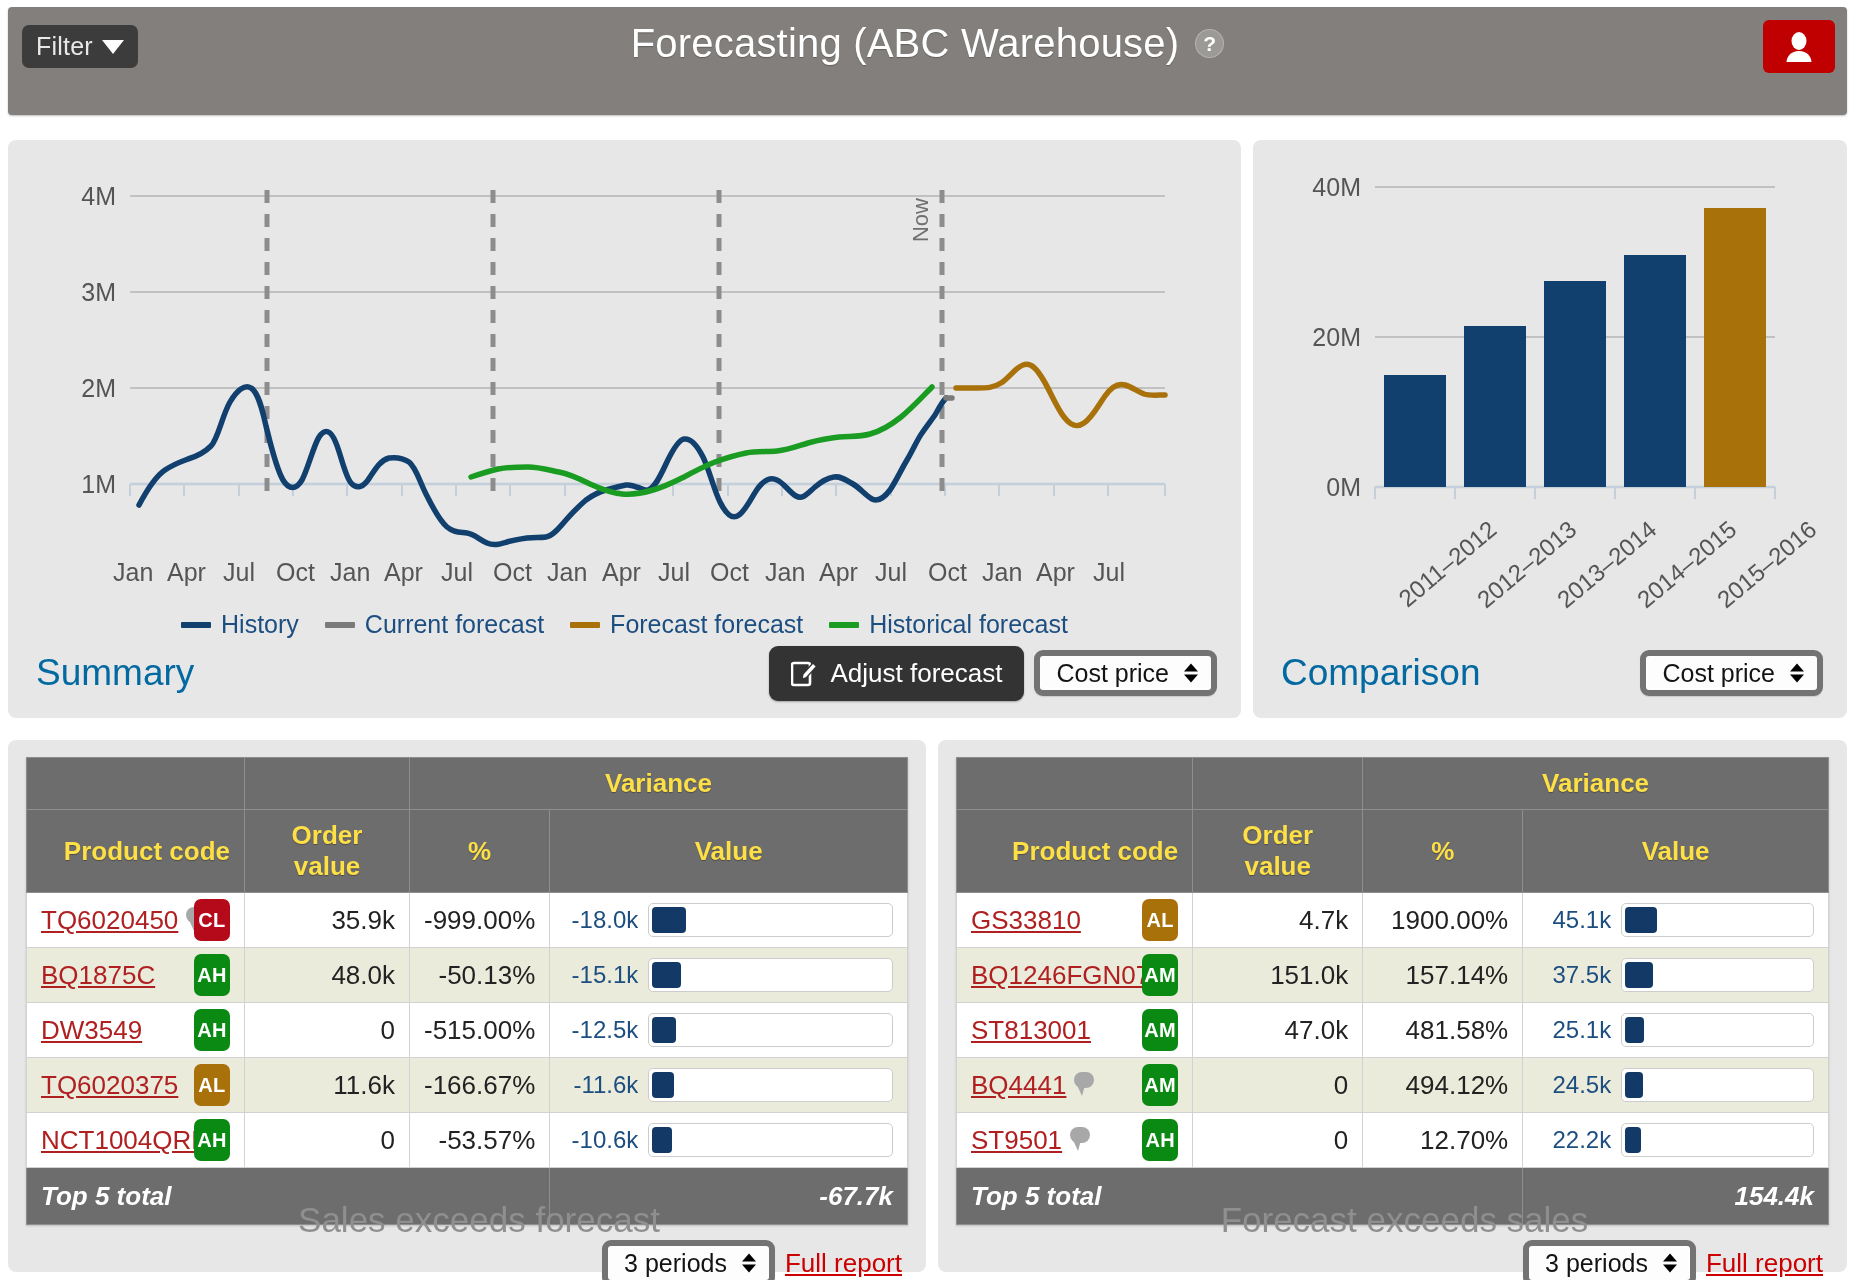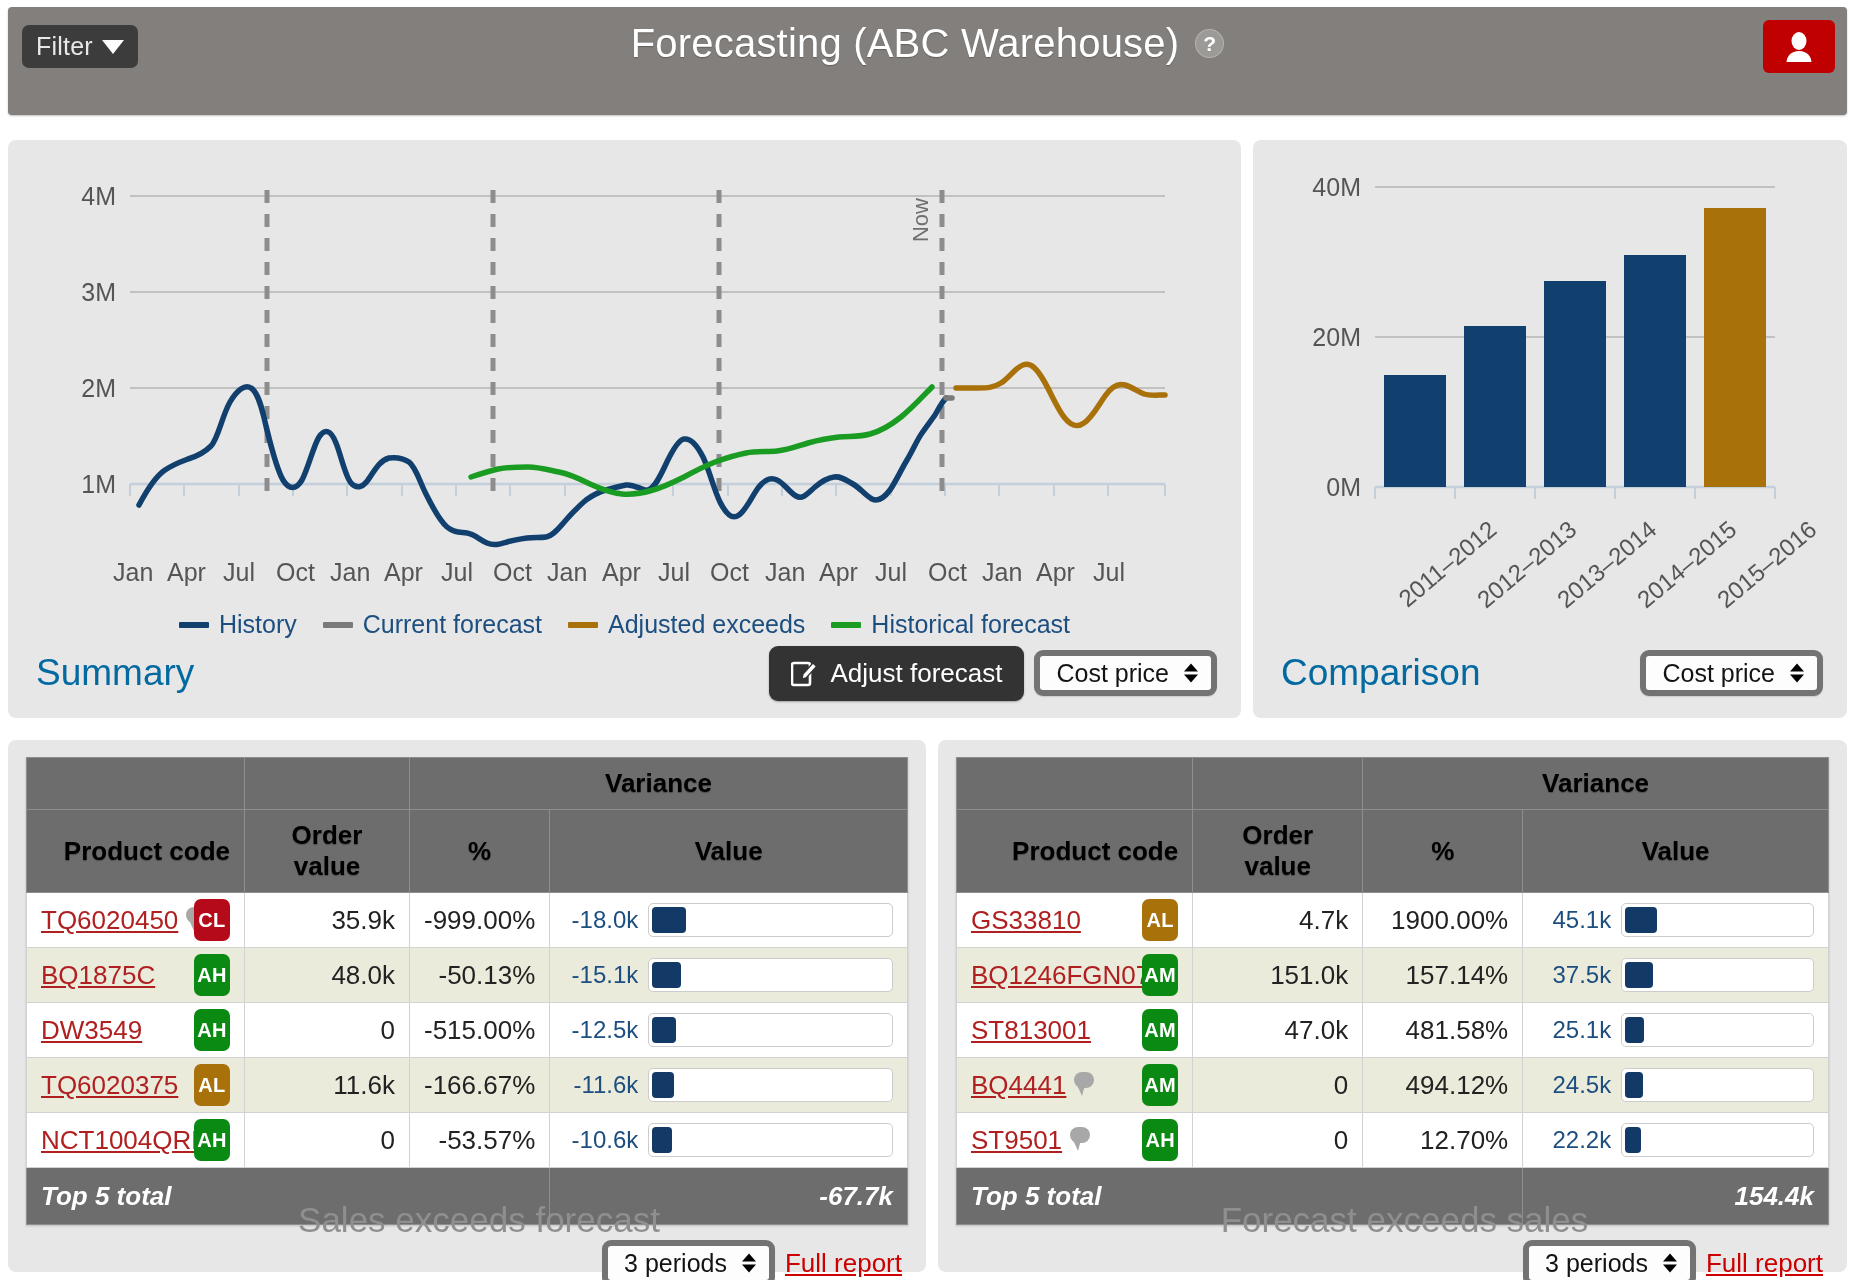--- a/index.html
+++ b/index.html
@@ -134,21 +134,21 @@
   table.grid {
     position: absolute; left: 18px; top: 17px;
     border-collapse: collapse;
     background: #ffffff;
     box-shadow: 0 1px 2px rgba(0,0,0,.18);
   }
   .tbl-left  table.grid { width: 882px; }
   .tbl-right table.grid { width: 873px; }
 
   table.grid th {
-    background: #6d6d6d; color: #000000;
+    background: #6d6d6d; color: #fde047;
     font-size: 26px; font-weight: bold;
     border: 1px solid #8e8e8e;
     padding: 10px 14px;
     text-shadow: 0 1px 1px rgba(0,0,0,.3);
   }
   th.blank { background: #6d6d6d; border-bottom-color: #6d6d6d; }
   th.variance-span { text-align: center; }
   th.c-code  { text-align: right; }
   th.c-order { text-align: center; }
   th.c-pct   { text-align: center; }
@@ -352,21 +352,21 @@
       <div class="legend-item">
         <span class="legend-dash" style="background:#12406e"></span>
         <span class="legend-label">History</span>
       </div>
       <div class="legend-item">
         <span class="legend-dash" style="background:#7a7a7a"></span>
         <span class="legend-label">Current forecast</span>
       </div>
       <div class="legend-item">
         <span class="legend-dash" style="background:#a8710a"></span>
-        <span class="legend-label">Adjusted exceeds</span>
+        <span class="legend-label">Forecast forecast</span>
       </div>
       <div class="legend-item">
         <span class="legend-dash" style="background:#1a9b22"></span>
         <span class="legend-label">Historical forecast</span>
       </div>
     </div>
 
     <div class="panel-foot">
       <div class="panel-title">Summary</div>
       <div class="foot-right">

